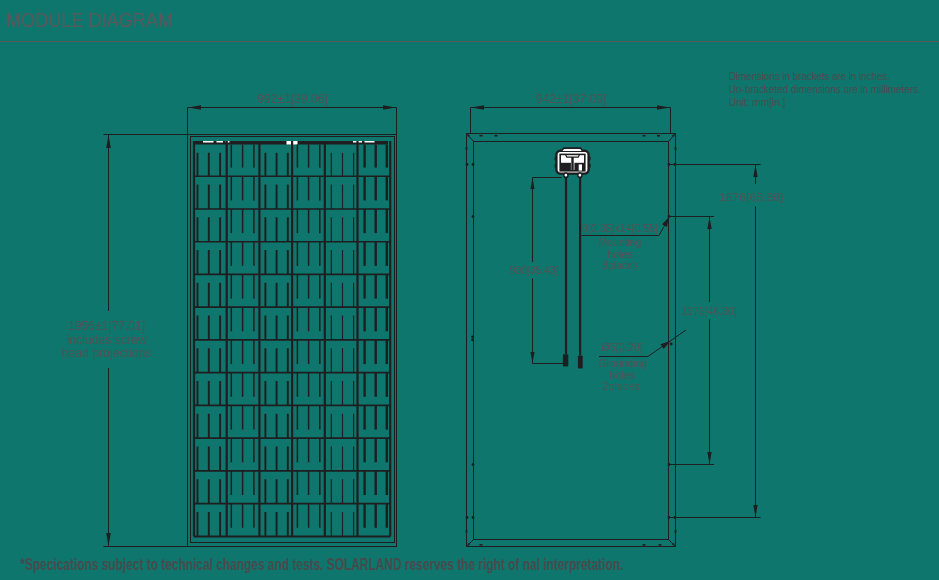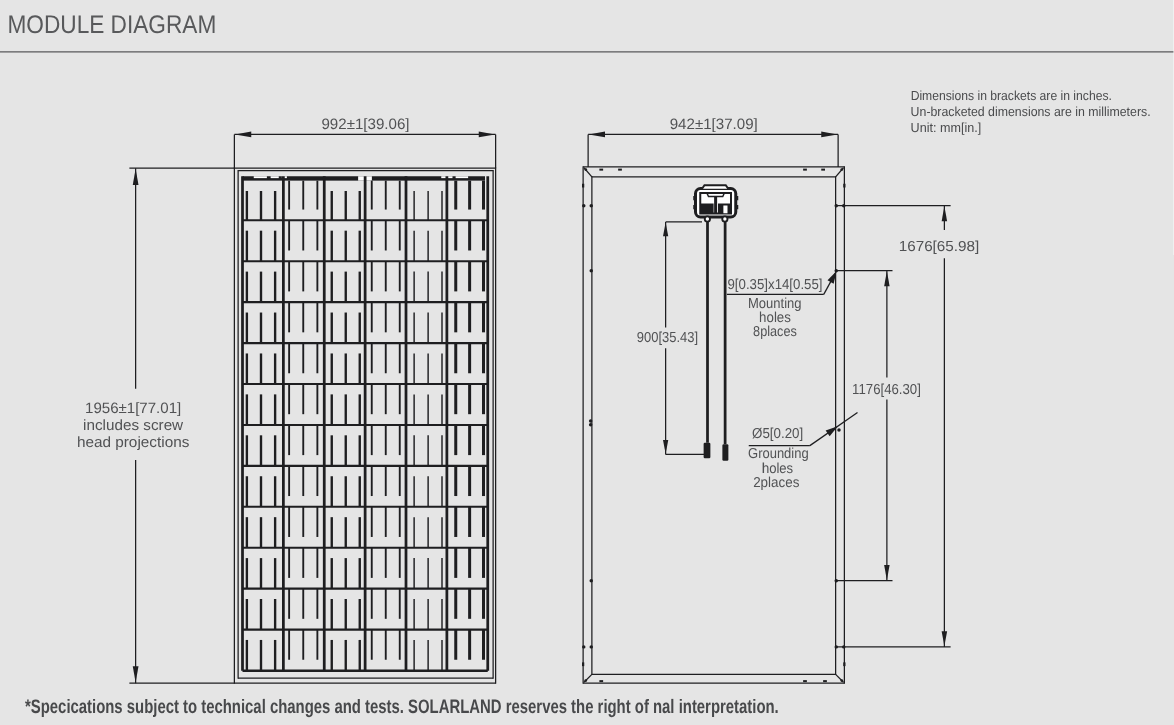--- a/index.html
+++ b/index.html
@@ -1,16 +1,16 @@
 <!DOCTYPE html>
 <html><head>
 <meta charset="utf-8">
 <style>
   html,body { margin:0; padding:0; background:#ffffff; }
-  #page { position:relative; width:939px; height:580px; overflow:hidden; background:#e5e5e5; }
+  #page { position:relative; width:939px; height:580px; overflow:hidden; background:#0f766e; }
 </style>
 </head>
 <body>
 <div id="page">
 <svg width="939" height="580" viewBox="0 0 939 580">
 <text x="6" y="26.6" font-family="Liberation Sans, sans-serif" font-size="20.4" font-weight="normal" fill="#58595b" text-anchor="start" textLength="167" lengthAdjust="spacingAndGlyphs">MODULE DIAGRAM</text>
 <line x1="0" y1="41.5" x2="939" y2="41.5" stroke="#58595b" stroke-width="1.0"></line>
 <text x="728.5" y="80.3" font-family="Liberation Sans, sans-serif" font-size="10.5" font-weight="normal" fill="#4a4b4d" text-anchor="start" textLength="161" lengthAdjust="spacingAndGlyphs">Dimensions in brackets are in inches.</text>
 <text x="728.5" y="93.0" font-family="Liberation Sans, sans-serif" font-size="10.5" font-weight="normal" fill="#4a4b4d" text-anchor="start" textLength="192" lengthAdjust="spacingAndGlyphs">Un-bracketed dimensions are in millimeters.</text>
 <text x="728.5" y="105.8" font-family="Liberation Sans, sans-serif" font-size="10.5" font-weight="normal" fill="#4a4b4d" text-anchor="start" textLength="56.5" lengthAdjust="spacingAndGlyphs">Unit: mm[in.]</text>

